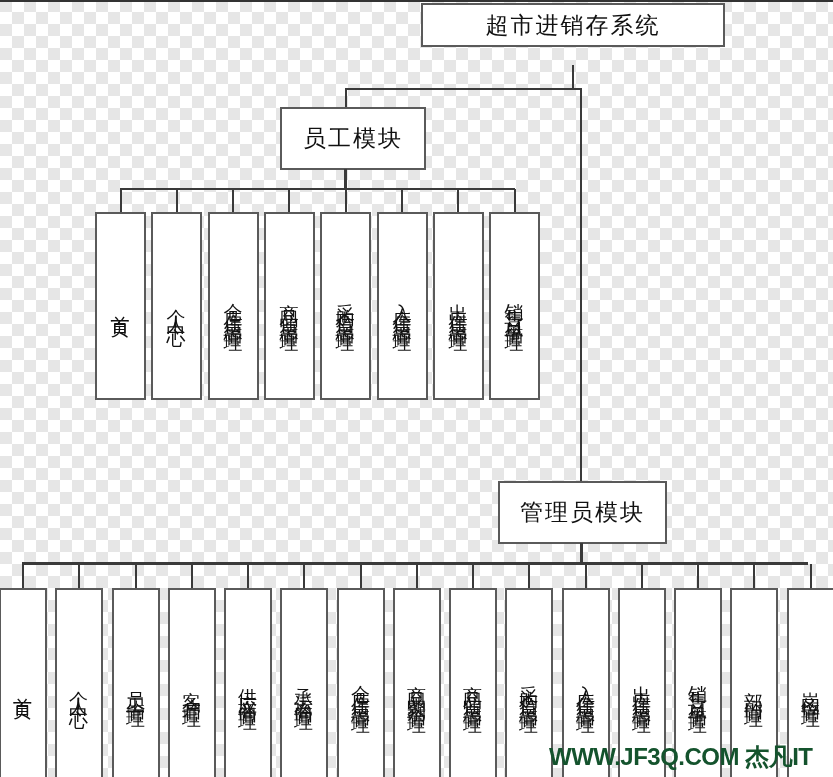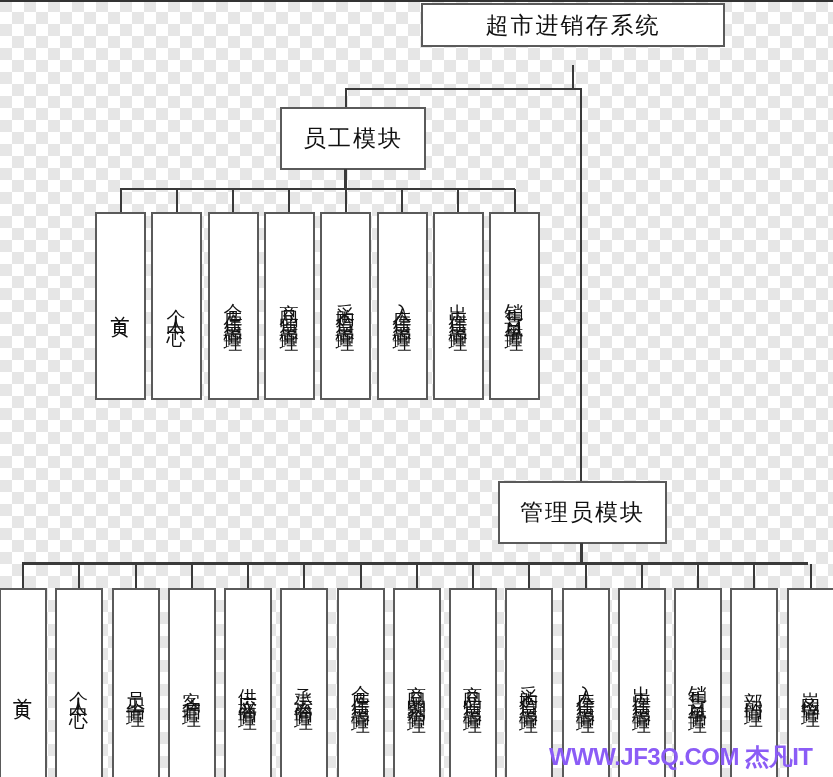--- a/index.html
+++ b/index.html
@@ -18,21 +18,21 @@
   .box {
     position:absolute; box-sizing:border-box; background:#fff;
     border:2px solid #5a5a5a; display:flex; align-items:center; justify-content:center;
   }
   .hbox { font-size:23px; letter-spacing:2px; }
   .vbox { font-size:19px; writing-mode:vertical-rl; text-orientation:upright; letter-spacing:6px; line-height:1; }
   .vbox span { display:block; }
   .line { position:absolute; background:#3a3a3a; }
   .watermark {
     position:absolute; left:549px; top:741px; font-family:"Liberation Sans", sans-serif;
-    font-weight:bold; font-size:24px; color:#8b5cf6; letter-spacing:-0.5px; white-space:nowrap;
+    font-weight:bold; font-size:24px; color:#14532d; letter-spacing:-0.5px; white-space:nowrap;
   }
 </style>
 </head>
 <body>
 
 <div class="topbar"></div>
 
 <div class="box hbox" style="left:421px; top:3px; width:304px; height:44px;">
   <span>超市进销存系统</span>
 </div>

